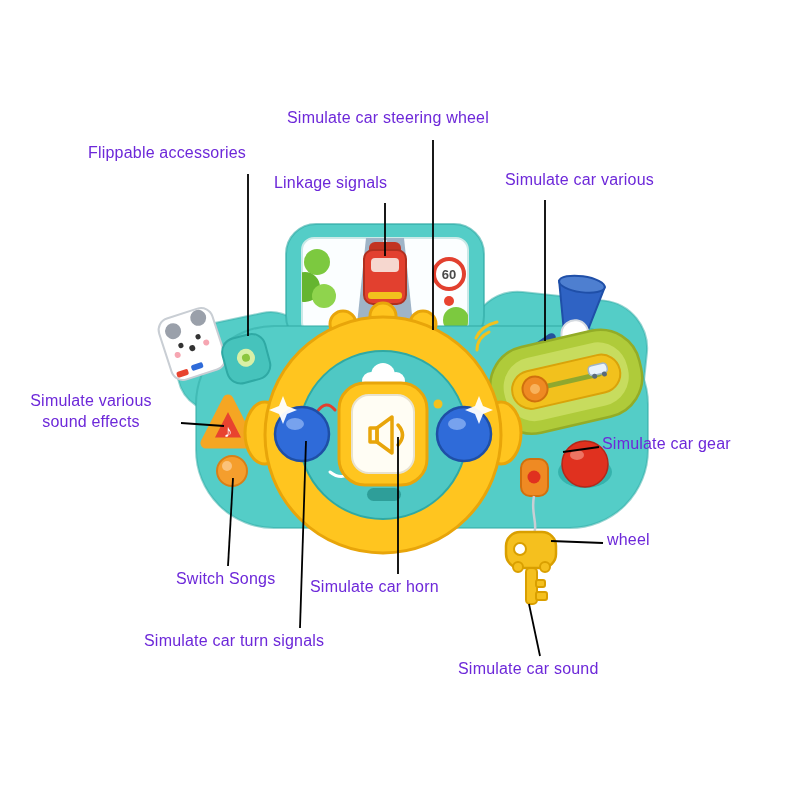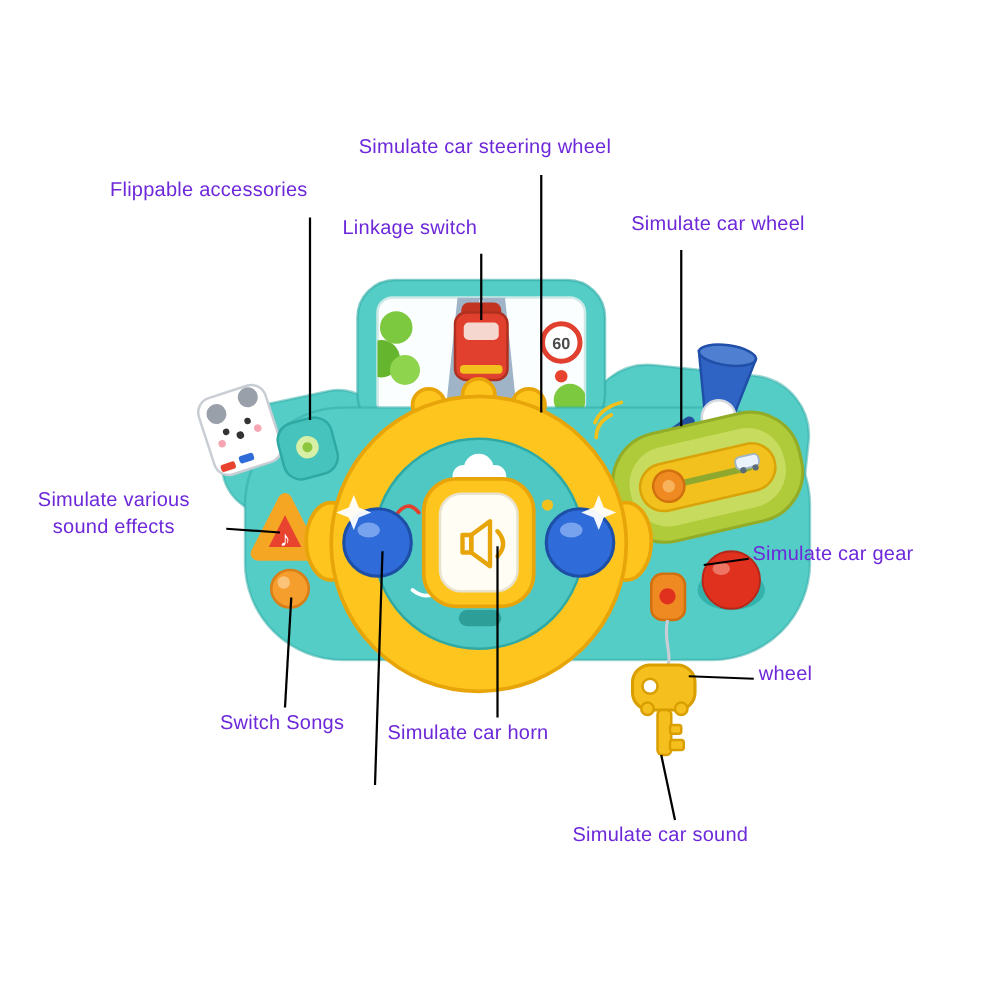--- a/index.html
+++ b/index.html
@@ -197,30 +197,31 @@
       <line x1="398" y1="574" x2="398" y2="437"></line>
       <line x1="300" y1="628" x2="306" y2="441"></line>
       <line x1="540" y1="656" x2="529" y2="604"></line>
     </g>
   </svg>
 
   <div class="label" style="left:287px;top:107px;">Simulate car steering wheel</div>
 
   <div class="label" style="left:88px;top:142px;">Flippable accessories</div>
 
-  <div class="label" style="left:274px;top:172px;">Linkage switch</div>
-
-  <div class="label" style="left:505px;top:169px;">Simulate car wheel</div>
+  <div class="label" style="left:274px;top:172px;">Linkage signals</div>
+
+  <div class="label" style="left:505px;top:169px;">Simulate car various</div>
 
   <div class="label" style="left:602px;top:433px;">Simulate car gear</div>
 
   <div class="label center" style="left:0px;top:390px;width:182px;">Simulate various
 sound effects</div>
 
   <div class="label" style="left:607px;top:529px;">wheel</div>
 
   <div class="label" style="left:142px;top:568px;margin-left:34px;">Switch Songs</div>
 
   <div class="label" style="left:310px;top:576px;">Simulate car horn</div>
 
+  <div class="label" style="left:144px;top:630px;">Simulate car turn signals</div>
 
   <div class="label" style="left:458px;top:658px;">Simulate car sound</div>
 </div>
 
 </body></html>

